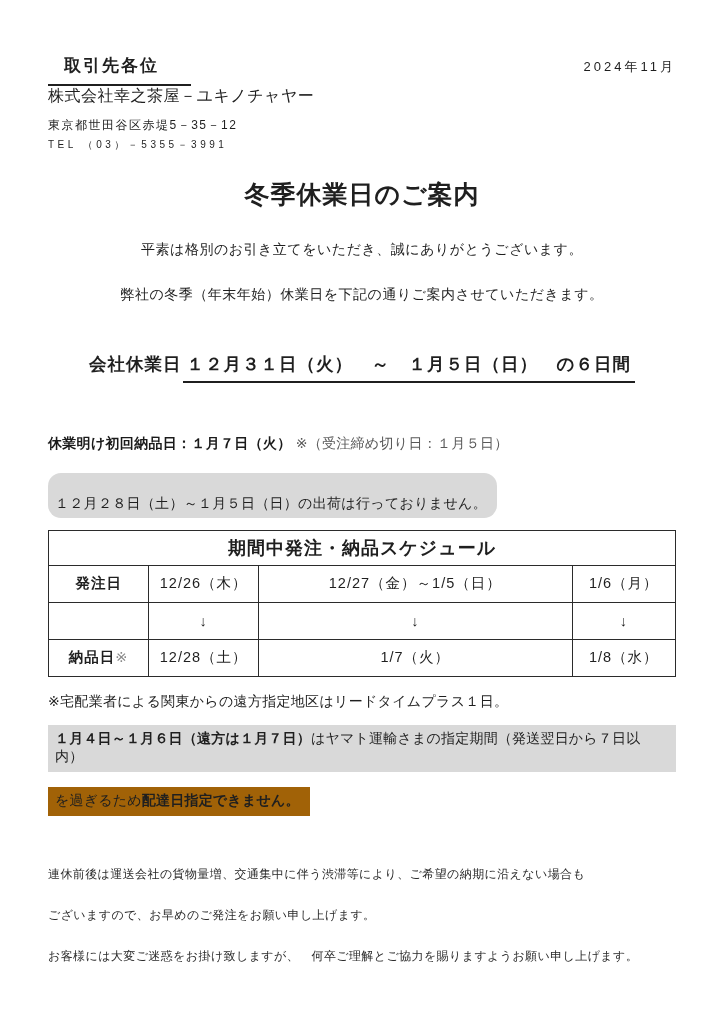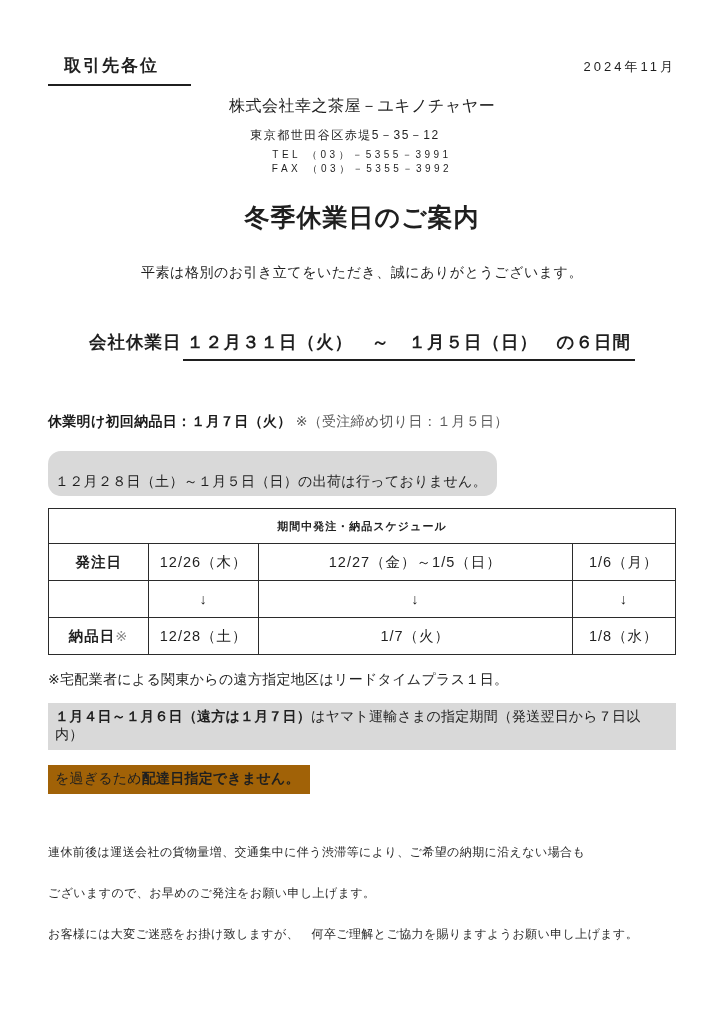--- a/index.html
+++ b/index.html
@@ -26,22 +26,22 @@
     letter-spacing: 2px;
     border-bottom: 2px solid #1f1f1f;
     padding: 2px 32px 7px 16px;
   }
   .doc-date {
     font-size: 13px;
     letter-spacing: 3px;
     margin-top: 6px;
   }
   .company-block {
-    text-align: center;
-    margin-top: 10px;
+    text-align: left;
+    margin-top: 0;
     line-height: 1.25;
   }
   .company-name {
     font-size: 16px;
     letter-spacing: 0.5px;
     margin-bottom: 12px;
   }
   .company-address {
     font-size: 12px;
     letter-spacing: 1.5px;
@@ -111,21 +111,21 @@
   }
   table.schedule th, table.schedule td {
     border: 1.5px solid #2b2b2b;
     text-align: center;
     font-size: 14.5px;
     padding: 0;
     height: 36px;
     vertical-align: middle;
     letter-spacing: 1px;
   }
-  table.schedule .tbl-title { font-weight: bold; font-size: 11px; height: 34px; }
+  table.schedule .tbl-title { font-weight: bold; font-size: 18px; height: 34px; }
   .col-label  { width: 16%; }
   .col-first  { width: 17.5%; }
   .col-mid    { width: 50%; }
   .col-last   { width: 16.5%; }
   .cell-bold { font-weight: bold; }
   .mark-gray { color: #8a8a8a; font-weight: normal; }
   .arrow-cell { font-size: 16px; height: 40px; }
   
   .leadtime-note {
     font-size: 14px;
@@ -166,26 +166,26 @@
 
   <div class="header-row">
     <span class="recipient">取引先各位</span>
     <span class="doc-date">2024年11月</span>
   </div>
 
   <div class="company-block">
     <div class="company-name">株式会社幸之茶屋－ユキノチャヤー</div>
     <div class="company-address">東京都世田谷区赤堤5－35－12</div>
     <div class="company-tel">TEL （03）－5355－3991</div>
-    <div class="company-fax">FAX （03）－5355－3992</div>
   </div>
 
   <h1 class="doc-title">冬季休業日のご案内</h1>
 
   <p class="para-center greeting">平素は格別のお引き立てをいただき、誠にありがとうございます。</p>
+  <p class="para-center intro">弊社の冬季（年末年始）休業日を下記の通りご案内させていただきます。</p>
 
   <div class="holiday-line">
     <span>会社休業日</span><span class="holiday-period">１２月３１日（火）　～　１月５日（日）　の６日間</span>
   </div>
 
   <div class="detail-block">
     <p class="detail-line"><span class="b">休業明け初回納品日：１月７日（火）</span> <span class="n">※（受注締め切り日：１月５日）</span></p>
     <div class="highlight no-ship">１２月２８日（土）～１月５日（日）の出荷は行っておりません。</div>
   </div>
 

